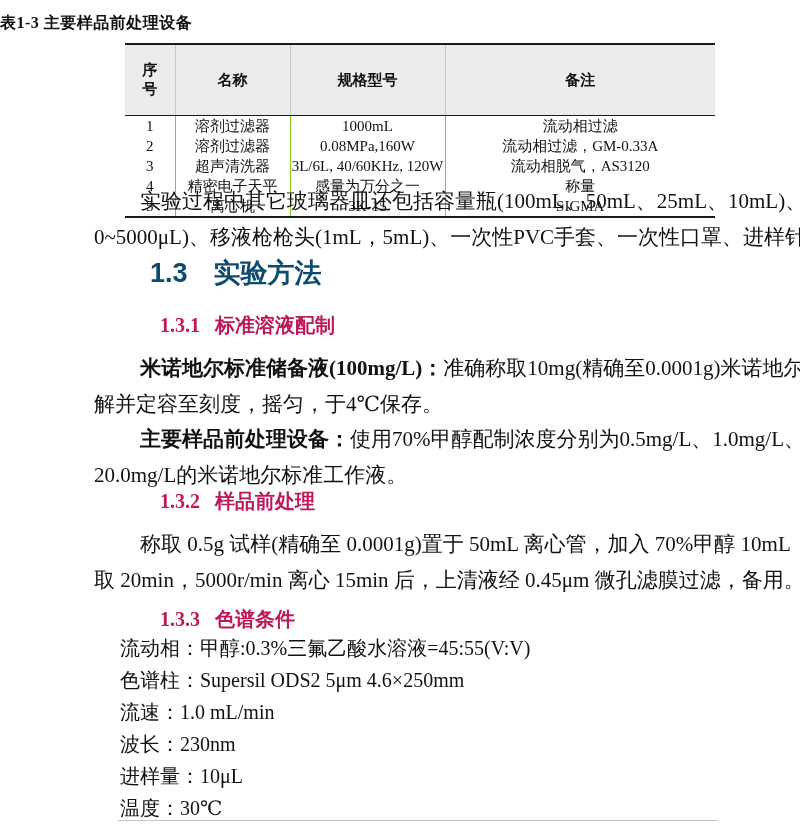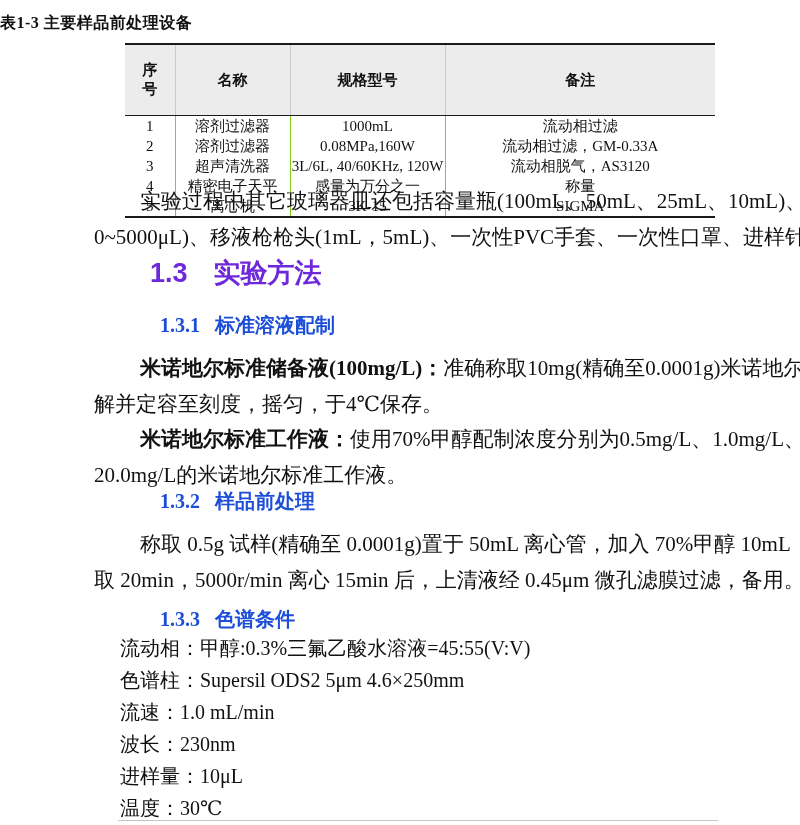--- a/index.html
+++ b/index.html
@@ -70,32 +70,32 @@
     line-height: 36px;
     white-space: nowrap;
   }
   .para .line.indent { text-indent: 46px; }
   .bold { font-weight: bold; margin-top: 12px; }
   
   .h2 {
     position: absolute;
     top: 256px;
     left: 150px;
-    color: #6d28d9;
+    color: #0c4a6e;
     font-weight: bold;
     font-size: 27px;
     line-height: 34px;
     font-family: "Liberation Sans", "DejaVu Sans", sans-serif;
     white-space: nowrap;
   }
   .h2 .h-num { margin-right: 26px; }
   .h3 {
     position: absolute;
     left: 160px;
-    color: #1d4ed8;
+    color: #be185d;
     font-weight: bold;
     font-size: 20px;
     line-height: 26px;
     white-space: nowrap;
   }
   .h3 .h-num {
     font-family: "Liberation Serif", "DejaVu Serif", serif;
     margin-right: 15px;
   }
   .h3 .h-title {
@@ -194,21 +194,21 @@
   <div class="h3 h3-1">
     <span class="h-num">1.3.1</span><span class="h-title">标准溶液配制</span>
   </div>
 
   <div class="para" style="top:350px">
     <div class="line indent"><span class="bold">米诺地尔标准储备液(100mg/L)：</span><span>准确称取10mg(精确至0.0001g)米诺地尔，用70%甲醇溶</span></div>
     <div class="line">解并定容至刻度，摇匀，于4℃保存。</div>
   </div>
 
   <div class="para" style="top:421px">
-    <div class="line indent"><span class="bold">米诺地尔标准工作液：</span><span>使用70%甲醇配制浓度分别为0.5mg/L、1.0mg/L、5.0mg/L、10.0mg/L、</span></div>
+    <div class="line indent"><span class="bold">主要样品前处理设备：</span><span>使用70%甲醇配制浓度分别为0.5mg/L、1.0mg/L、5.0mg/L、10.0mg/L、</span></div>
     <div class="line">20.0mg/L的米诺地尔标准工作液。</div>
   </div>
 
   <div class="h3 h3-2">
     <span class="h-num">1.3.2</span><span class="h-title">样品前处理</span>
   </div>
 
   <div class="para" style="top:526px">
     <div class="line indent">称取 0.5g 试样(精确至 0.0001g)置于 50mL 离心管，加入 70%甲醇 10mL，摇匀，超声提</div>
     <div class="line">取 20min，5000r/min 离心 15min 后，上清液经 0.45μm 微孔滤膜过滤，备用。</div>

